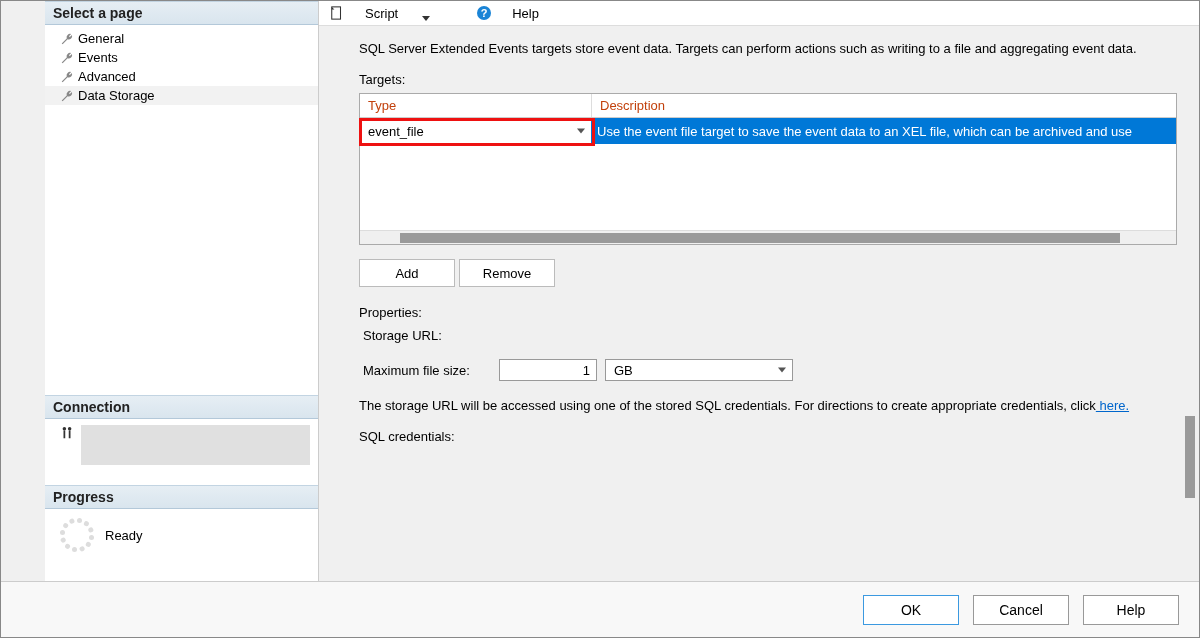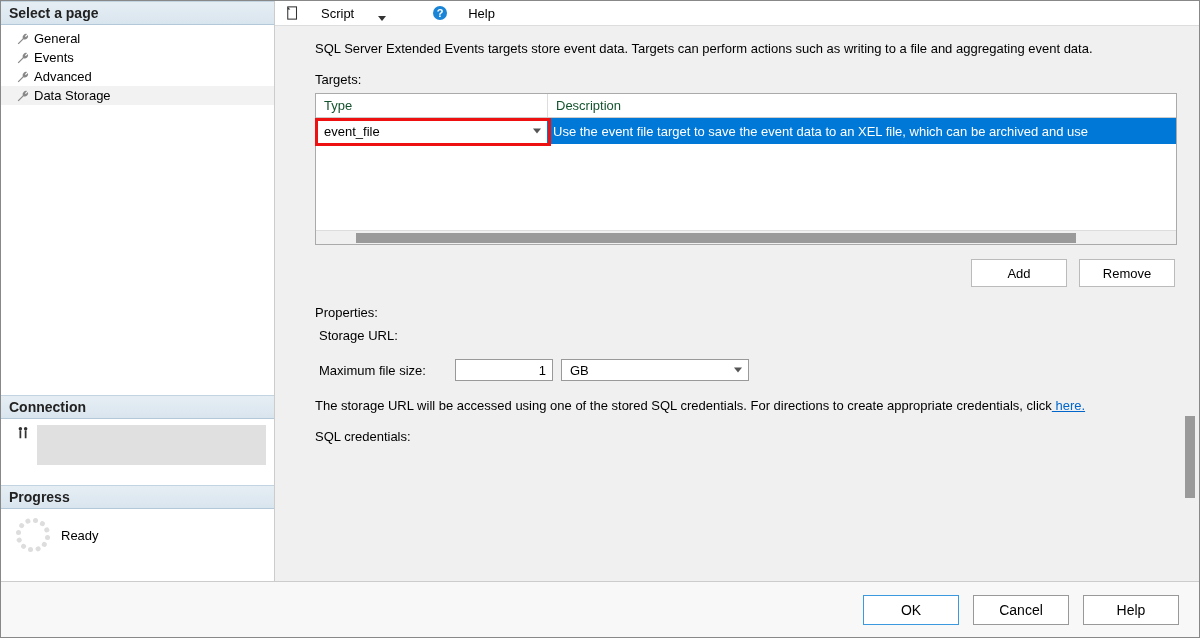--- a/index.html
+++ b/index.html
@@ -19,20 +19,21 @@
     flex-direction: column;
     width: 1200px;
     height: 638px;
     border: 1px solid #888;
     background: #f0f0f0;
   }
   .top {
     flex: 1;
     display: flex;
     min-height: 0;
+    padding-left: 44px;
   }
   .sidebar {
     width: 274px;
     background: #fff;
     border-right: 1px solid #ccc;
     display: flex;
     flex-direction: column;
   }
   .side-section-header {
     background: linear-gradient(#e6eef4, #d9e5ee);
@@ -140,21 +141,21 @@
     border:1px solid #aaa;
     background:#fff;
     height: 152px;
     display:flex;
     flex-direction:column;
     position:relative;
   }
   .targets-header{
     display:flex;
     border-bottom:1px solid #ccc;
-    color:#14532d;
+    color:#c2410c;
   }
   .th-type{ width:231px; padding:4px 8px;}
   .th-desc{ flex:1; padding:4px 8px; border-left:1px solid #ddd;}
   .targets-row{
     display:flex;
     align-items:center;
     height:26px;
   }
   .cell-type{
     width:231px;
@@ -193,21 +194,21 @@
     height:14px;
     background:#f0f0f0;
     border-top:1px solid #ddd;
     position:relative;
     margin-top:auto;
   }
   .hscroll-thumb{
     position:absolute;left:40px;top:2px;height:10px;width:720px;background:#9a9a9a;
   }
   .btn-row{
-    display:flex;justify-content:flex-end;gap:12px;
+    display:flex;gap:4px;
     margin-top:14px;
     padding-right: 2px;
   }
   .btn{
     min-width:96px;height:28px;
     background:#fff;border:1px solid #bbb;
     display:flex;align-items:center;justify-content:center;
     cursor:pointer;
     font-size:13px;
   }

